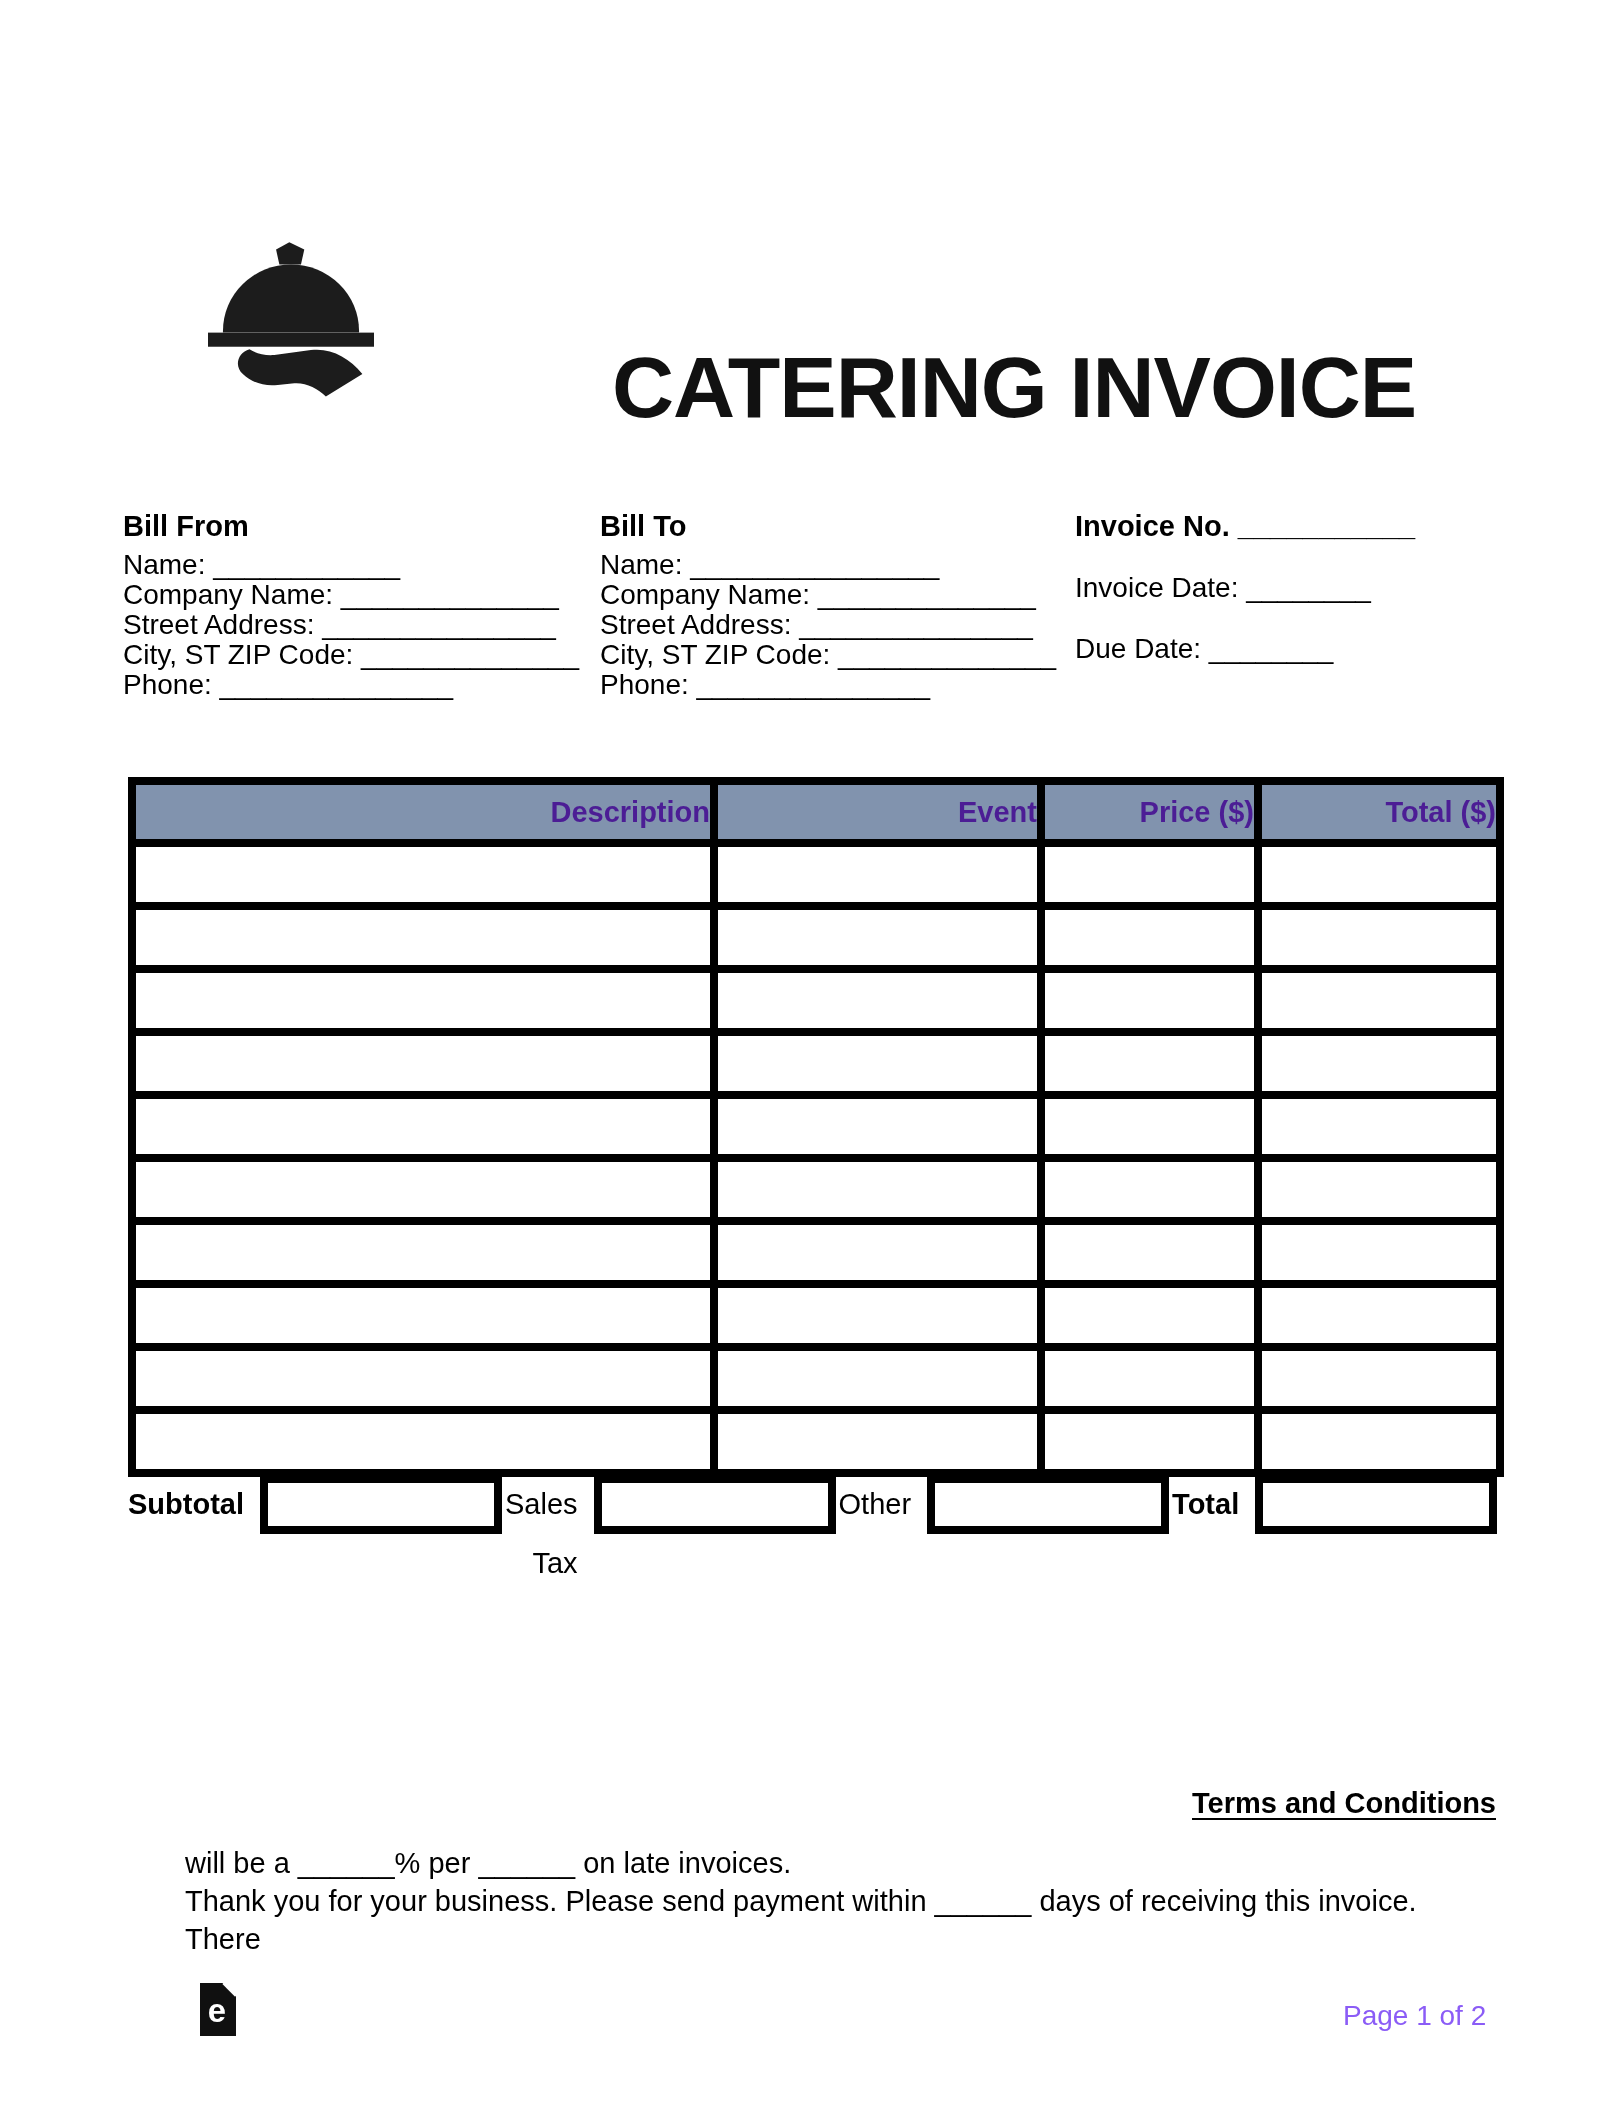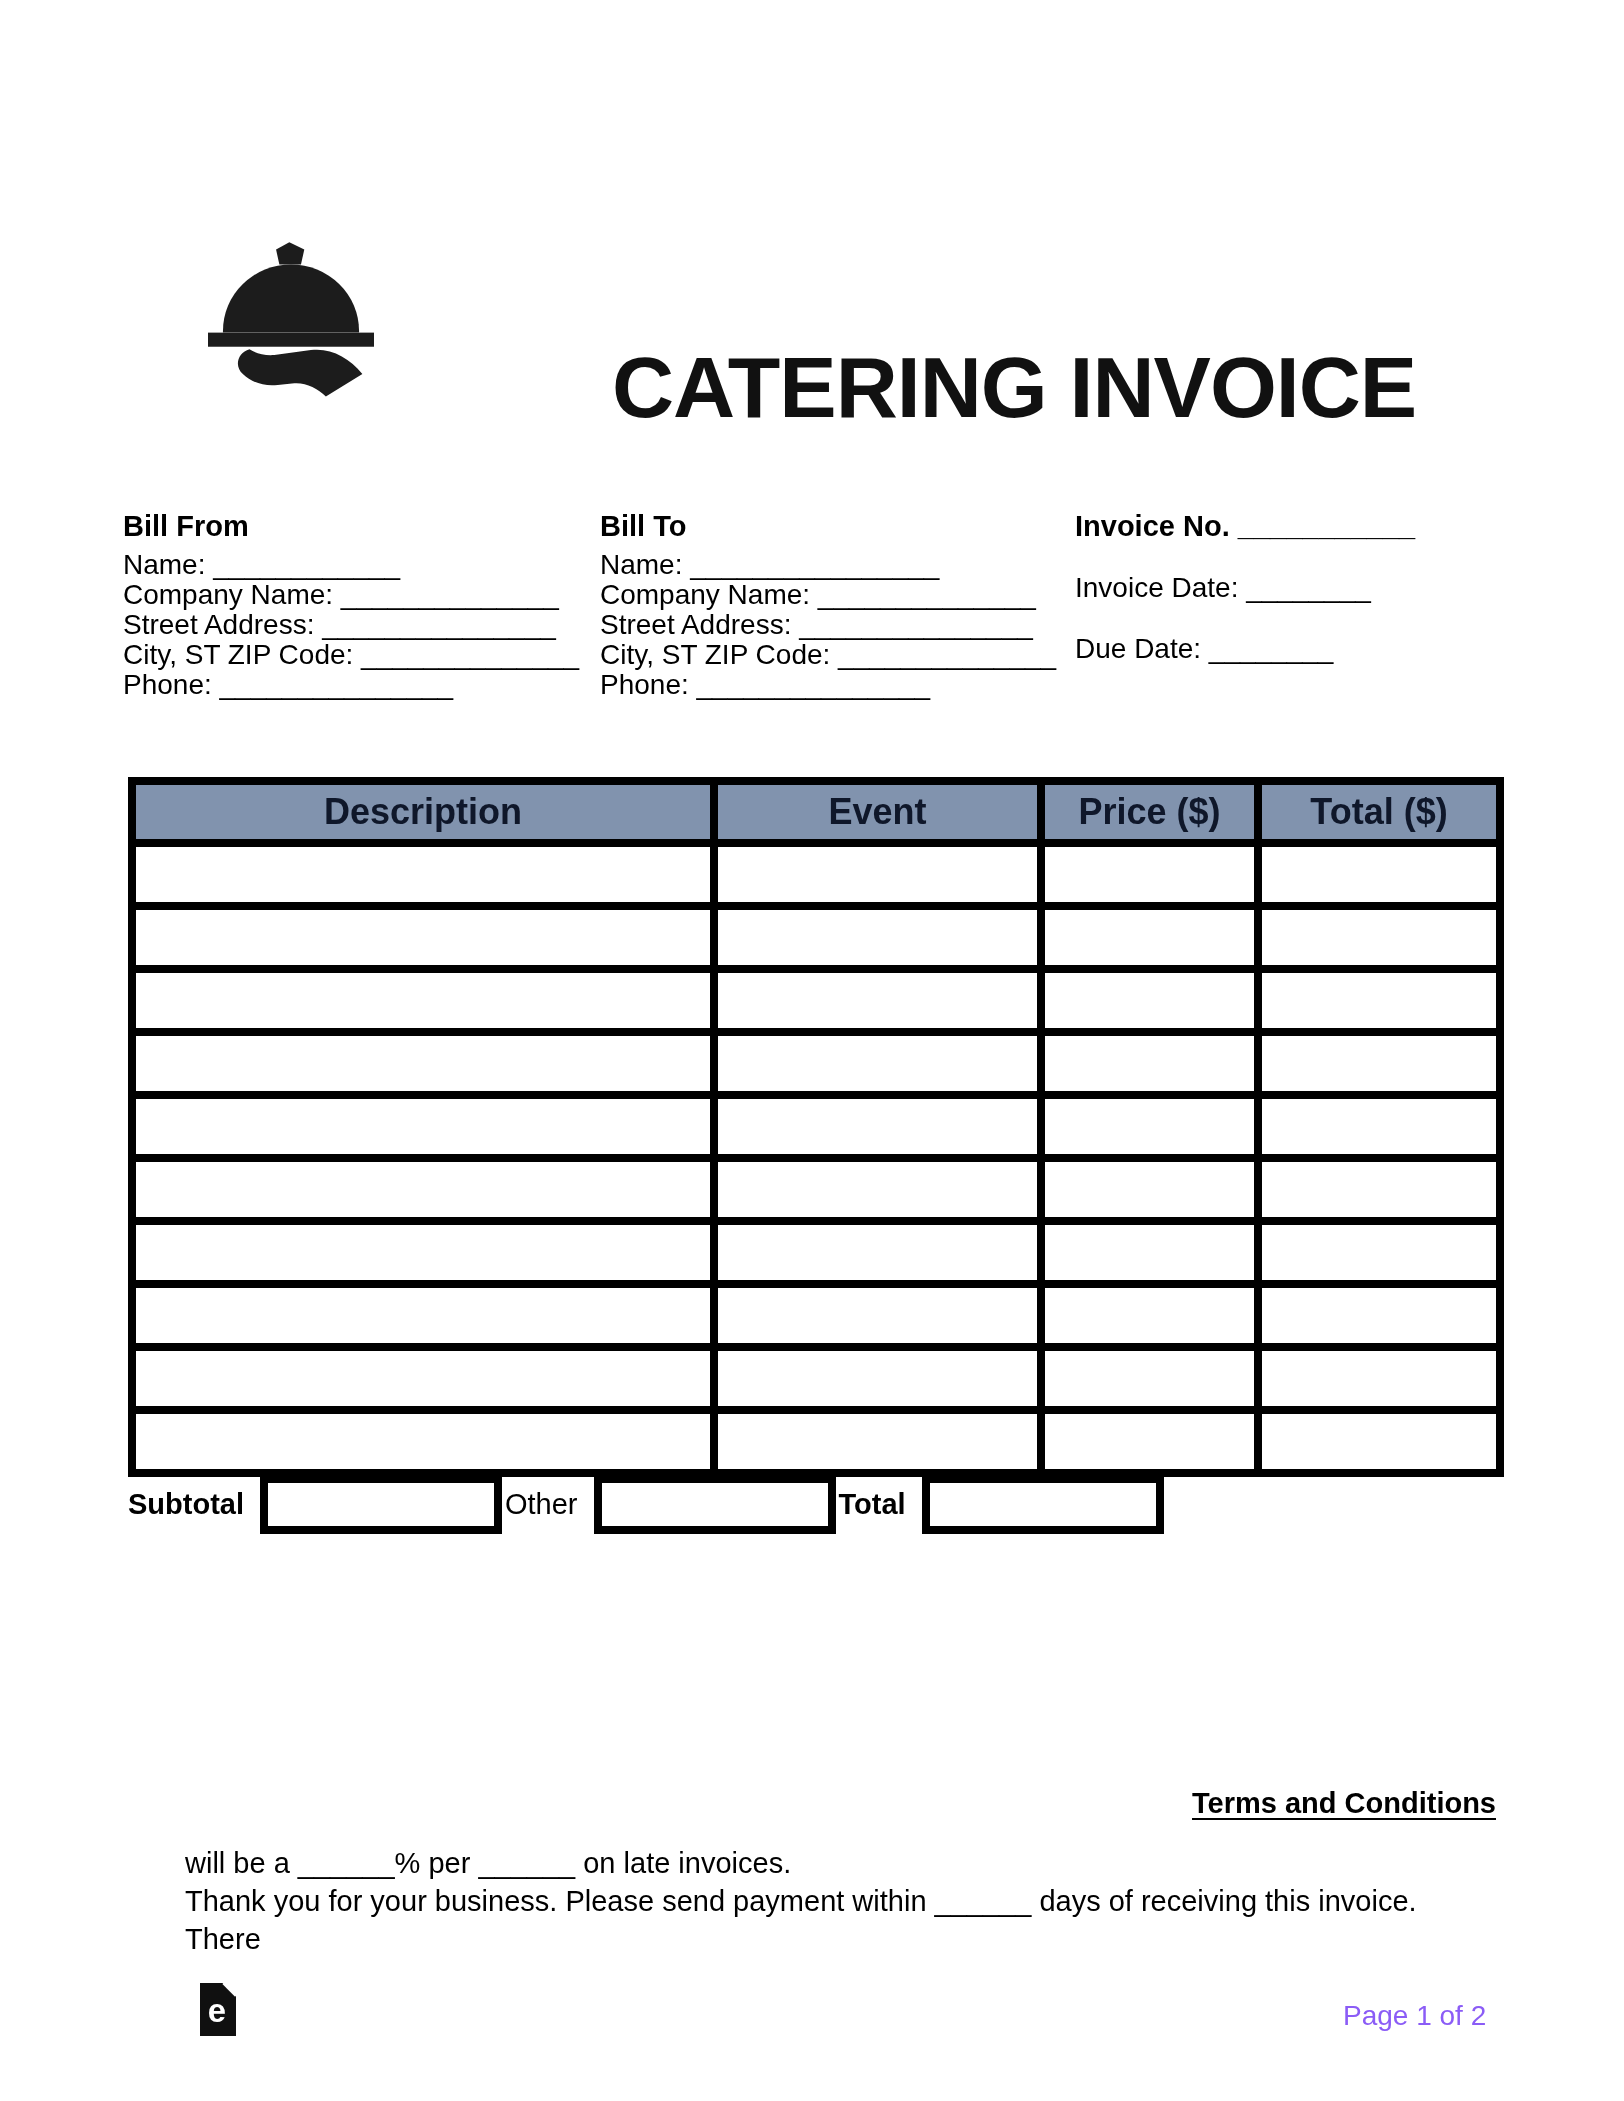--- a/index.html
+++ b/index.html
@@ -24,22 +24,22 @@
   .invoice-meta .inv-no { font-weight:bold; font-size:29px; margin-bottom:32px; }
   .invoice-meta .inv-line { margin-bottom:31px; }
   .field-line { white-space:nowrap; }
   
   .items-table {
     position:absolute; left:128px; top:745px;
     border-collapse:collapse; table-layout:fixed; width:1368px;
   }
   .items-table th, .items-table td { border:8px solid #000; padding:0; }
   .items-table th {
-    background:#8193AE; color:#0f172a; font-weight:bold; font-size:36px;
-    height:62px; text-align:center; vertical-align:middle;
+    background:#8193AE; color:#4c1d95; font-weight:bold; font-size:29px;
+    height:62px; text-align:right; vertical-align:middle;
   }
   .items-table td { height:63px; background:#fff; }
   
   .summary { position:absolute; left:128px; top:1443px; width:1368px; display:flex; gap:3px; }
   .summary-row { display:flex; align-items:stretch; height:59px; }
   .summary-label {
     flex:1; text-align:right; padding-right:16px; font-size:29px; line-height:59px;
   }
   .summary-label.bold { font-weight:bold; }
   .summary-box { width:242px; border:8px solid #000; background:#fff; }
@@ -171,20 +171,24 @@
     </tr>
       </tbody>
   </table>
 
   <div class="summary">
     <div class="summary-row">
       <div class="summary-label bold">Subtotal</div>
       <div class="summary-box"></div>
     </div>
     <div class="summary-row">
+      <div class="summary-label">Sales Tax</div>
+      <div class="summary-box"></div>
+    </div>
+    <div class="summary-row">
       <div class="summary-label">Other</div>
       <div class="summary-box"></div>
     </div>
     <div class="summary-row">
       <div class="summary-label bold">Total</div>
       <div class="summary-box"></div>
     </div>
   </div>
 
   <div class="terms-heading">Terms and Conditions</div>

